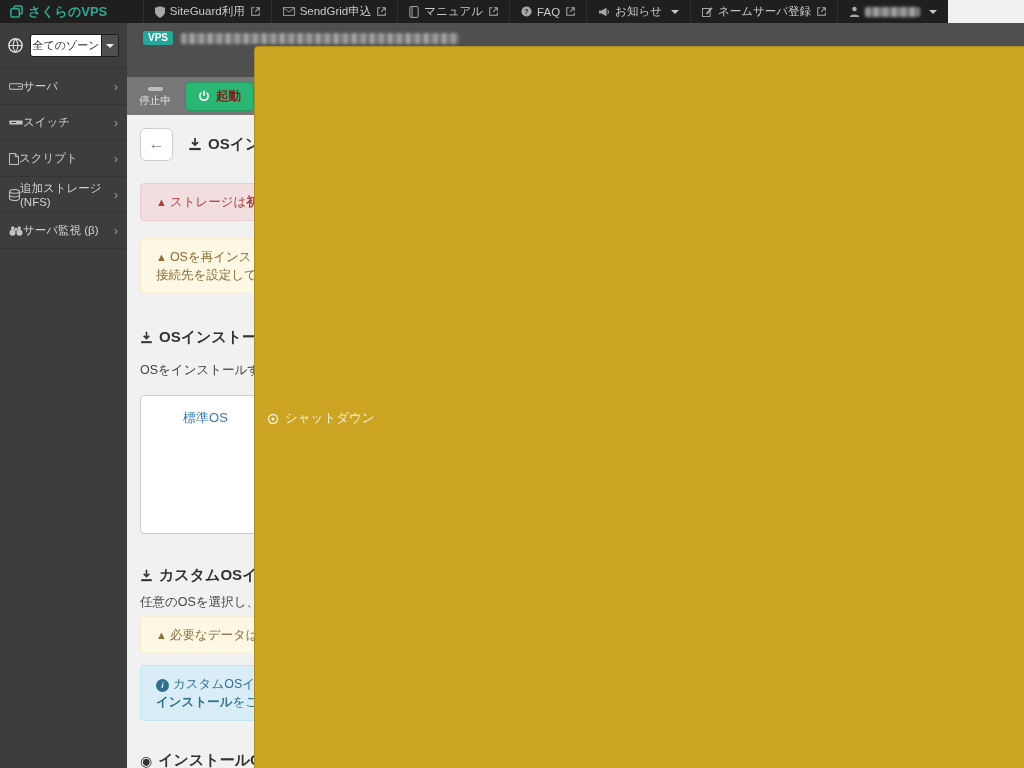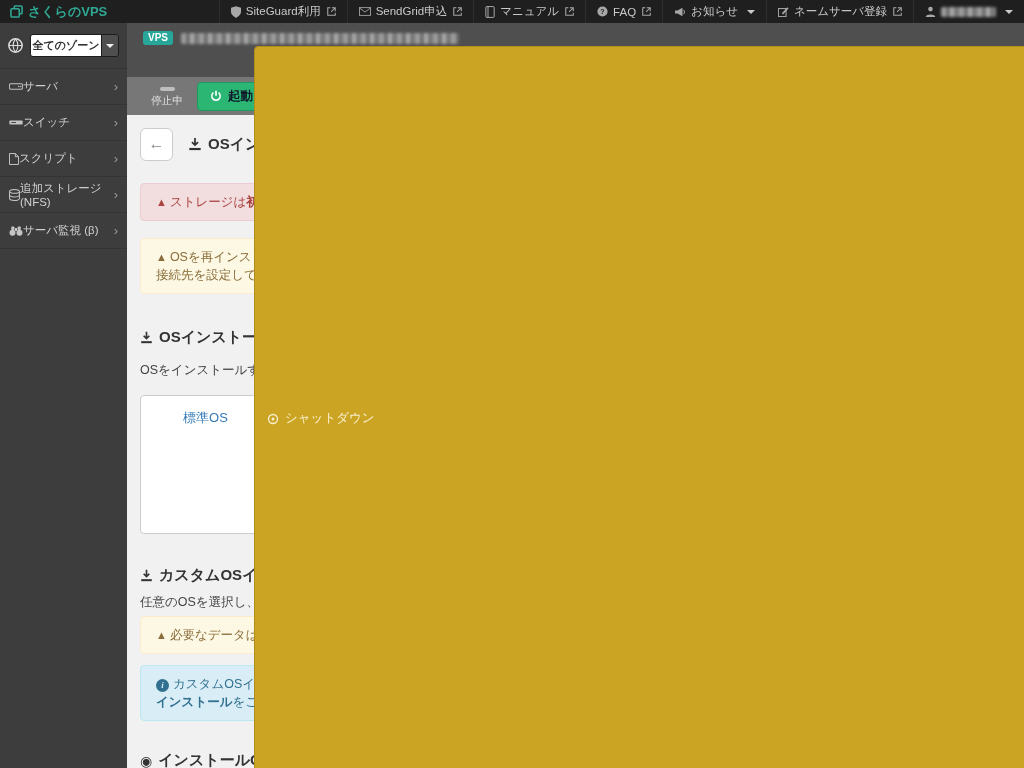--- a/index.html
+++ b/index.html
@@ -1,56 +1,56 @@
 <!DOCTYPE html>
 <html lang="ja"><head>
 <meta charset="utf-8">
 <style>
   * { margin:0; padding:0; box-sizing:border-box; }
   html,body { width:1024px; height:768px; overflow:hidden; }
   body { font-family:"Liberation Sans","DejaVu Sans",sans-serif; font-size:12.5px; color:#333; background:#f1f1f1; }
   .screen { position:relative; width:1024px; height:768px; overflow:hidden; background:#f1f1f1; }
 
   
-  .topbar { position:absolute; top:0; left:0; width:1024px; height:23px; background:#1f1f1f; display:flex; align-items:stretch; justify-content:space-between; z-index:30; }
+  .topbar { position:absolute; top:0; left:0; width:948px; height:23px; background:#1f1f1f; display:flex; align-items:stretch; justify-content:space-between; z-index:30; }
   .brand { display:flex; align-items:center; gap:5px; padding:0 10px; color:#2fa893; font-weight:bold; font-size:13px; }
   .topnav { display:flex; align-items:stretch; }
   .topnav-item { display:flex; align-items:center; gap:5px; padding:4px 11px; color:#c9c9c9; font-size:11.5px; border-left:1px solid rgba(255,255,255,0.07); cursor:pointer; }
   .topnav-item .i { color:#a8a8a8; }
   .ext { color:#9a9a9a; margin-left:1px; }
   .caret { display:inline-block; width:0; height:0; border-left:4px solid transparent; border-right:4px solid transparent; border-top:4px solid currentColor; margin-left:4px; vertical-align:middle; }
   .i { display:inline-flex; align-items:center; justify-content:center; line-height:1; }
   .blurbar { display:inline-block; height:10px; border-radius:2px; filter:blur(1.6px);
              background:repeating-linear-gradient(90deg,#9c9c9c 0 5px,#6e6e6e 5px 9px,#aaa 9px 13px,#777 13px 18px); }
 
   
   .sidebar { position:absolute; top:23px; left:0; width:127px; height:745px; background:#3d3d3d; z-index:20; }
   .zone-row { display:flex; align-items:center; gap:7px; padding:11px 8px; border-bottom:1px solid #333; }
-  .zone-select { flex:1; display:flex; height:23px; border-radius:3px; overflow:hidden; border:1px solid #1d1d1d; cursor:pointer;font-weight:bold; }
+  .zone-select { flex:1; display:flex; height:23px; border-radius:3px; overflow:hidden; border:1px solid #1d1d1d; cursor:pointer; }
   .zone-select .val { flex:1; background:#fff; color:#333; font-size:11px; display:flex; align-items:center; justify-content:center; }
   .zone-select .arrow { width:17px; background:#4f4f4f; color:#eee; display:flex; align-items:center; justify-content:center; border-left:1px solid #1d1d1d; }
   .zone-select .arrow .caret { margin-left:0; }
   .side-item { display:flex; align-items:center; padding:0 9px; height:36px; color:#d2d2d2; font-size:11.5px; border-bottom:1px solid #343434; cursor:pointer; }
   .side-item .i { color:#c4c4c4; flex:0 0 auto; }
   .side-item .chev { margin-left:auto; color:#9a9a9a; font-size:13px; }
 
   
   .main { position:absolute; top:23px; left:127px; width:897px; height:745px; }
   .server-header { background:#4f4f4f; padding:5px 16px 7px; height:54px; }
   .server-title { display:flex; align-items:center; gap:9px; color:#fff; font-size:21px; line-height:28px; font-weight:normal; }
   .server-meta { display:flex; align-items:center; gap:8px; margin-top:1px; height:18px; }
   .vps-badge { background:#27a79a; color:#fff; font-size:10px; font-weight:bold; padding:2px 5px; border-radius:3px; line-height:1; }
 
   
-  .action-bar { background:#777; height:38px; display:flex; align-items:center; padding:0 20px; gap:8px; }
+  .action-bar { background:#777; height:38px; display:flex; align-items:center; padding:0 8px; gap:8px; }
   .status { width:40px; text-align:center; line-height:1; margin-right:2px; }
   .status .dash { width:15px; height:4px; background:#bdbdbd; border-radius:2px; margin:0 auto 4px; }
   .status .lbl { color:#e3e3e3; font-size:10.5px; }
   .btn { display:inline-flex; align-items:center; gap:6px; padding:6px 12px; border-radius:4px; font-size:12.5px; line-height:1.2; cursor:pointer; border:1px solid transparent; white-space:nowrap; }
-  .btn-green { background:#2bb673; border-color:#219a5f; color:#0f172a; font-weight:bold; }
+  .btn-green { background:#2bb673; border-color:#219a5f; color:#7f1d1d; font-weight:bold; }
   .btn-group { display:inline-flex; }
   .btn-yellow { background:#cba424; border-color:#b08d1c; color:#f8f0cf; }
   .btn-group .btn-yellow.main { border-radius:4px 0 0 4px; }
   .btn-yellow.split { border-radius:0 4px 4px 0; padding:6px 8px; border-left:1px solid #a9871a; }
   .btn-light { background:#e7e7e7; border-color:#b9b9b9; color:#3c3c3c; }
   .btn-white { background:#fff; border-color:#c7c7c7; color:#333; }
   .spacer { flex:1; }
   .term-glyph { font-family:"DejaVu Sans Mono","Liberation Mono",monospace; font-size:10px; font-weight:bold; letter-spacing:-1px; }
 
   

